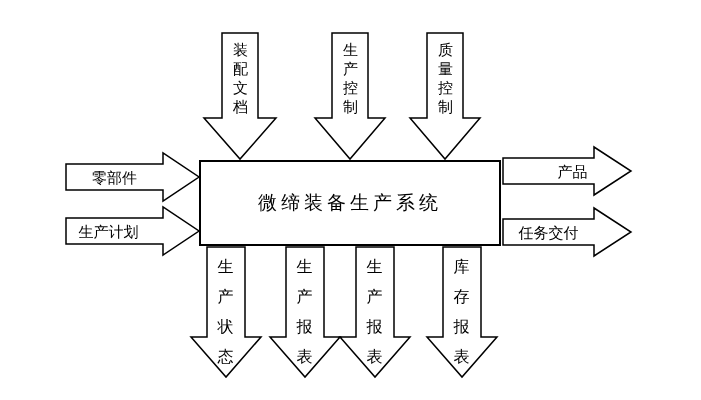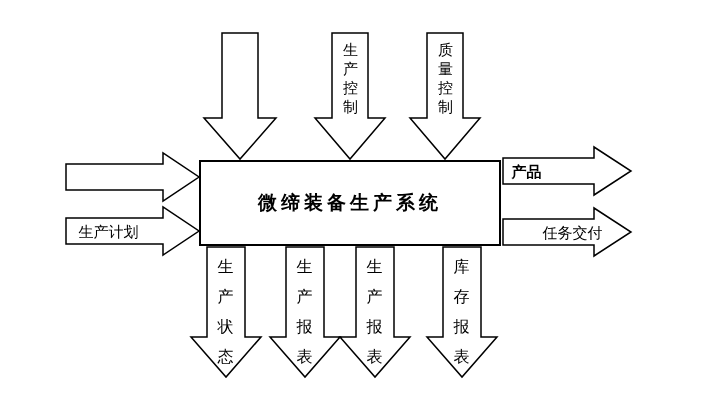--- a/index.html
+++ b/index.html
@@ -46,21 +46,21 @@
   .center-title {
     position: absolute;
     left: 200px;
     top: 161px;
     width: 300px;
     height: 84px;
     display: flex;
     align-items: center;
     justify-content: center;
     font-size: 19px;
-    font-weight: 700;
+    font-weight: 400;
     letter-spacing: 4px;
   }
 </style>
 </head>
 <body>
 
 <div id="stage">
 
   <svg id="shapes" viewBox="0 0 701 400" xmlns="http://www.w3.org/2000/svg">
 
@@ -77,26 +77,28 @@
     <polygon points="207,247 245,247 245,337 261,337 226,377 191,337 207,337" fill="#ffffff" stroke="#000000" stroke-width="1.5"></polygon>
     <polygon points="286,247 324,247 324,337 340,337 305,377 270,337 286,337" fill="#ffffff" stroke="#000000" stroke-width="1.5"></polygon>
     <polygon points="356,247 394,247 394,337 410,337 375,377 340,337 356,337" fill="#ffffff" stroke="#000000" stroke-width="1.5"></polygon>
     <polygon points="443,247 481,247 481,337 497,337 462,377 427,337 443,337" fill="#ffffff" stroke="#000000" stroke-width="1.5"></polygon>
 
     <rect x="200" y="161" width="300" height="84" fill="#ffffff" stroke="#000000" stroke-width="2"></rect>
   </svg>
 
   <div class="center-title">微缔装备生产系统</div>
 
+  <div class="vlabel" style="left:232px; top:40px;">装配文档</div>
   <div class="vlabel" style="left:437px; top:40px;">质量控制</div>
   <div class="vlabel" style="left:342px; top:40px;">生产控制</div>
 
+  <div class="hlabel" style="left:66px; top:169px; width:97px;">零部件</div>
   <div class="hlabel" style="left:60px; top:223px; width:97px;font-family:Liberation Serif, serif;">生产计划</div>
 
-  <div class="hlabel" style="left:481px; top:163px; width:91px;font-weight:bold;">产品</div>
-  <div class="hlabel" style="left:503px; top:224px; width:91px;padding-left:24px;">任务交付</div>
+  <div class="hlabel" style="left:527px; top:163px; width:91px;">产品</div>
+  <div class="hlabel" style="left:503px; top:224px; width:91px;">任务交付</div>
 
   <div class="vlabel bottom" style="left:217px; top:252px;">生产状态</div>
   <div class="vlabel bottom" style="left:296px; top:252px;text-align:center;">生产报表</div>
   <div class="vlabel bottom" style="left:366px; top:252px;">生产报表</div>
   <div class="vlabel bottom" style="left:453px; top:252px;text-align:center;">库存报表</div>
 
 </div>
 
 </body></html>

